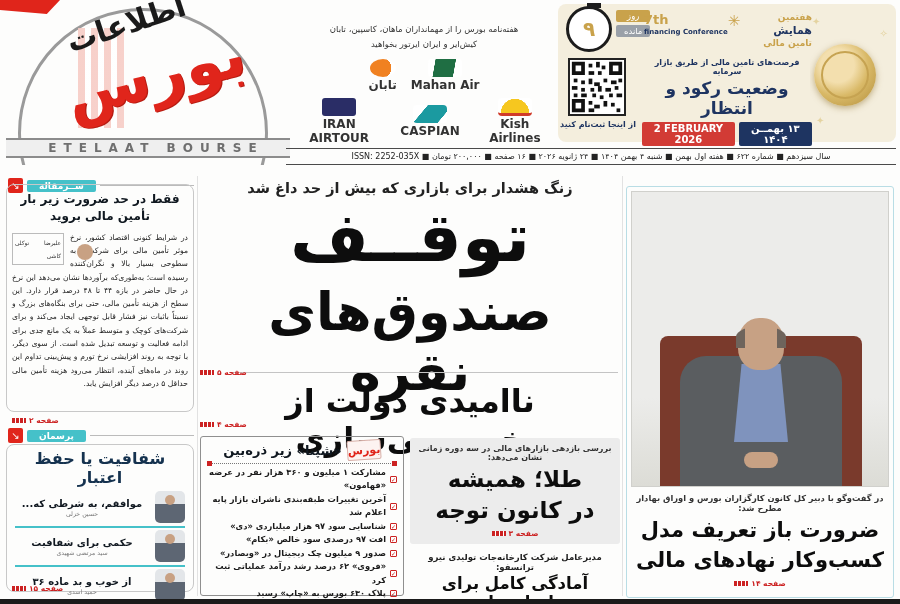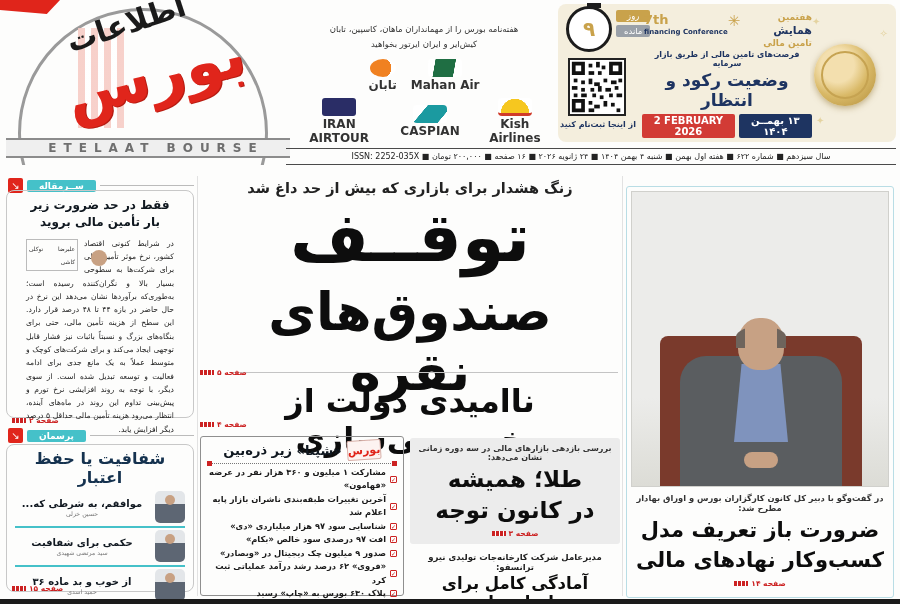--- a/index.html
+++ b/index.html
@@ -41,42 +41,42 @@
   .badge.gray { background:#9aa0a8; }
   .qr { position:absolute; left:10px; top:54px; width:58px; height:58px; background:#fff; border:2px solid #222; }
   .qr-caption { position:absolute; left:0; top:116px; width:80px; text-align:center; font-size:8px; font-weight:bold; color:#1e3461; }
   .conf-center { position:absolute; left:84px; top:8px; width:170px; text-align:center; }
   .conf-head { display:flex; justify-content:flex-end; align-items:flex-start; }
   .conf-en { text-align:left; color:#1e3461; font-size:7px; line-height:1.25; font-weight:bold; }
   .conf-en .seven { color:#c9a24b; font-size:13px; }
   .conf-star { color:#c9a24b; font-size:15px; }
   .conf-fa { text-align:right; font-size:9px; font-weight:bold; line-height:1.3; }
   .conf-fa .l1 { color:#c9a24b; } .conf-fa .l2 { color:#1e3461; font-size:11px; } .conf-fa .l3 { color:#c9a24b;margin-left:23px; }
-  .conf-sub { margin-top:0; font-size:8px; color:#1e3461; font-weight:bold; }
+  .conf-sub { margin-top:8px; font-size:8px; color:#1e3461; font-weight:bold; }
   .conf-title { margin-top:2px; font-size:17px; font-weight:900; color:#1e3461; }
   .conf-dates { margin-top:4px; display:flex; justify-content:center; gap:4px; direction:ltr; }
   .dtbox { font-size:10px; font-weight:bold; color:#fff; padding:1px 6px; border-radius:2px; }
   .dtbox.red { background:#d23b35; } .dtbox.navy { background:#1e3461; }
   .coin-wrap { position:absolute; right:6px; top:10px; width:80px; height:118px; overflow:hidden; }
   .coin { position:absolute; right:14px; top:30px; width:62px; height:62px; border-radius:50%;
      background:radial-gradient(circle at 38% 35%, #f3dfae 0 30%, #d9b967 55%, #b08c3a 100%); box-shadow:0 2px 6px rgba(140,110,40,.5); }
   .coin::after { content:""; position:absolute; inset:7px; border:2px solid #c6a351; border-radius:50%; }
   .sparkle { position:absolute; color:#e4d3a0; font-size:10px; }
 
   
   .dateline { position:absolute; left:286px; top:148px; width:610px; border-top:1.5px solid #4a4a4a; border-bottom:1px solid #4a4a4a; padding:3px 2px; text-align:center; font-size:8px; color:#222; }
 
   
   .sec-head { position:absolute; display:flex; align-items:center; gap:4px; }
   .arrow-box { width:15px; height:15px; background:#e0251b; color:#fff; font-size:10px; display:flex; align-items:center; justify-content:center; border-radius:2px; }
   .sec-badge { background:#45c1c9; color:#fff; font-size:9px; font-weight:bold; padding:1px 12px; border-radius:2px; }
   .sec-line { flex:1; height:1px; background:#bbb; }
 
   
-  .ed-box { position:absolute; left:6px; top:190px; width:188px; height:228px; border:1px solid #c8c8c8; border-radius:8px; padding:6px 19px 4px; }
+  .ed-box { position:absolute; left:6px; top:184px; width:188px; height:228px; border:1px solid #c8c8c8; border-radius:8px; padding:6px 5px 4px; }
   .ed-title { text-align:center; font-size:12px; font-weight:900; color:#101820; line-height:1.45; }
   .ed-body { margin-top:5px; font-size:7.6px; line-height:1.75; color:#222; text-align:justify; }
   .ed-photo { float:left; width:52px; margin:2px 6px 2px 0; border:1px solid #bbb; padding:2px; }
   .ed-photo .ph { width:100%; height:58px; background:linear-gradient(180deg,#dfe3e6 0 38%, #6b7380 39% 100%); position:relative; }
   .ed-photo .ph::before { content:""; position:absolute; left:16px; top:6px; width:16px; height:16px; border-radius:50%; background:#c8a183; }
   .ed-photo .cap { font-size:5.8px; text-align:center; color:#333; margin-top:2px; }
   .marker { display:flex; align-items:center; gap:3px; font-size:7.5px; color:#c22; font-weight:bold; }
   .marker .bars { display:inline-block; width:14px; height:5px; background:repeating-linear-gradient(90deg,#c22 0 3px,#fff 3px 4px); }
   .ed-marker { position:absolute; left:12px; top:416px; }
 

